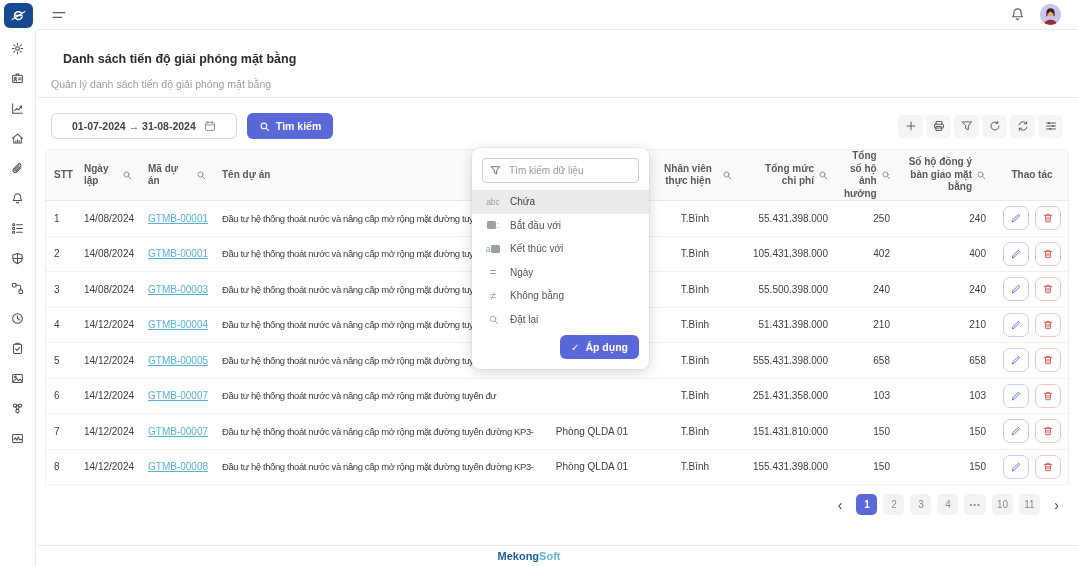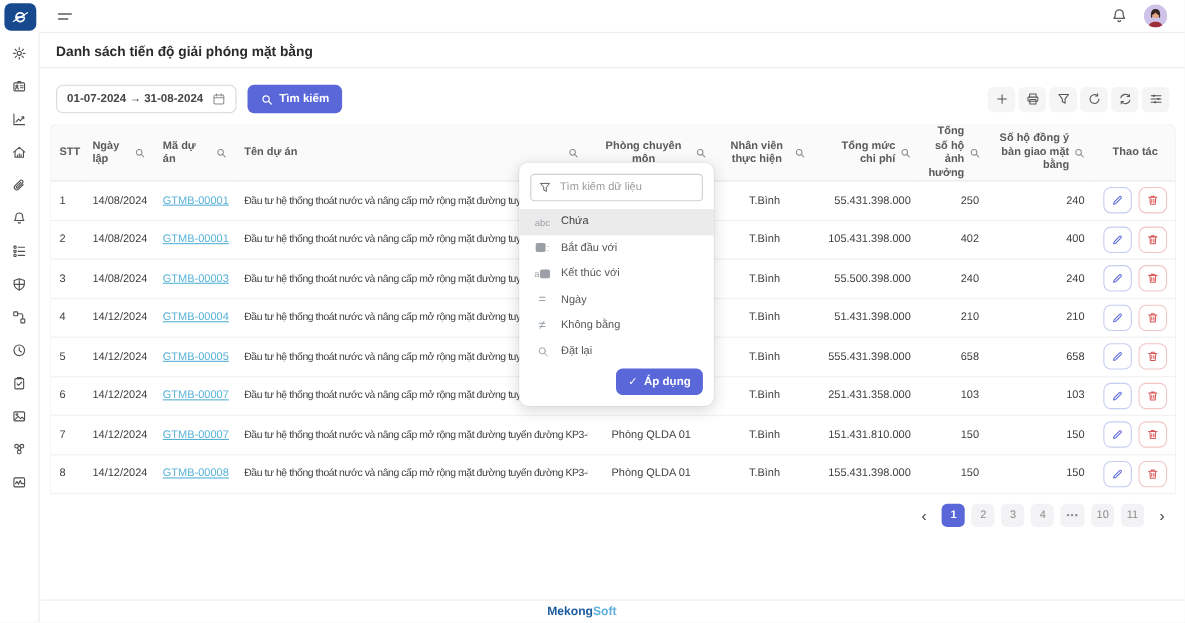--- a/index.html
+++ b/index.html
@@ -19,25 +19,25 @@
   .top-right { margin-left:auto; display:flex; align-items:center; gap:15px; }
   .avatar { width:21px; height:21px; border-radius:50%; overflow:hidden; border:none; padding:0; background:#cfc2e8; display:flex; }
 
   
   .sidebar { position:absolute; left:0; top:30px; bottom:0; width:36px; border-right:1px solid #ececec; display:flex; flex-direction:column; align-items:center; padding-top:10px; gap:13px; background:#fff; }
   .side-btn { background:none; border:none; padding:2px; color:#4f4f4f; display:flex; }
 
   
   .main { position:absolute; left:37px; top:31px; right:0; bottom:0; }
   .page-head { padding:9px 14px 7px; border-bottom:1px solid #ececec; }
-  .page-head h1 { margin:0; font-size:12.5px; color:#2b2b2b; font-weight:bold; }
+  .page-head h1 { margin:12px; font-size:12.5px; color:#2b2b2b; font-weight:bold; }
   .page-head p { margin:3px 0 0; font-size:10.5px; color:#9e9e9e; }
 
   .controls { display:flex; align-items:center; margin:15px 14px 0; height:26px; }
-  .date-range { height:26px; border:1px solid #d8d8d8; border-radius:6px; background:#fff; display:flex; align-items:center; gap:8px; padding:0 9px; font-size:10.5px; font-weight:bold; color:#454545; cursor:pointer; }
+  .date-range { height:26px; border:1px solid #d8d8d8; border-radius:6px; background:#fff; display:flex; align-items:center; gap:8px; padding:0 20px; font-size:10.5px; font-weight:bold; color:#454545; cursor:pointer; }
   .date-range .cal { color:#8a8a8a; display:flex; }
   .btn-primary { height:26px; background:#5a67d8; color:#fff; border:none; border-radius:6px; padding:0 12px; font-size:10.5px; font-weight:bold; display:flex; align-items:center; gap:6px; margin-left:10px; }
   .toolbar { margin-left:auto; display:flex; gap:3px; }
   .tool-btn { width:25px; height:23px; border:none; border-radius:5px; background:#f5f5f6; color:#555; display:flex; align-items:center; justify-content:center; }
 
   
   .table-wrap { margin:10px 8px 0; border:1px solid #f0f0f0; border-bottom:none; border-radius:6px 6px 0 0; overflow:hidden; }
   table { width:100%; border-collapse:collapse; table-layout:fixed; }
   thead th { height:33px; background:#fafafa; font-size:10px; font-weight:bold; color:#5a5a5a; border-bottom:1px solid #e9e9e9; padding:0 8px; vertical-align:middle; }
   .th-inner { display:flex; align-items:center; gap:4px; line-height:1.25; }
@@ -245,20 +245,21 @@
             <rect x="1.8" y="2.6" width="10.4" height="8.8" rx="1"></rect>
             <path d="M3.4 8.2l1.5-2.1 1.4 2.7 1.7-3.6 1.2 3h2"></path>
           </svg>
         </span>
       </button>
     </nav>
 
   <main class="main">
     <div class="page-head">
       <h1>Danh sách tiến độ giải phóng mặt bằng</h1>
+      <p>Quản lý danh sách tiến độ giải phóng mặt bằng</p>
     </div>
 
     <div class="controls">
       <div class="date-range">
         <span>01-07-2024 → 31-08-2024</span>
         <span class="cal" id="calendar-slot">
             <svg width="12" height="12" viewBox="0 0 14 14" fill="none" stroke="currentColor" stroke-width="1.1" stroke-linecap="round" stroke-linejoin="round">
               <rect x="1.8" y="2.8" width="10.4" height="9.4" rx="1.2"></rect>
               <path d="M4.5 1.6v2.3M9.5 1.6v2.3M1.8 5.7h10.4"></path>
             </svg>

